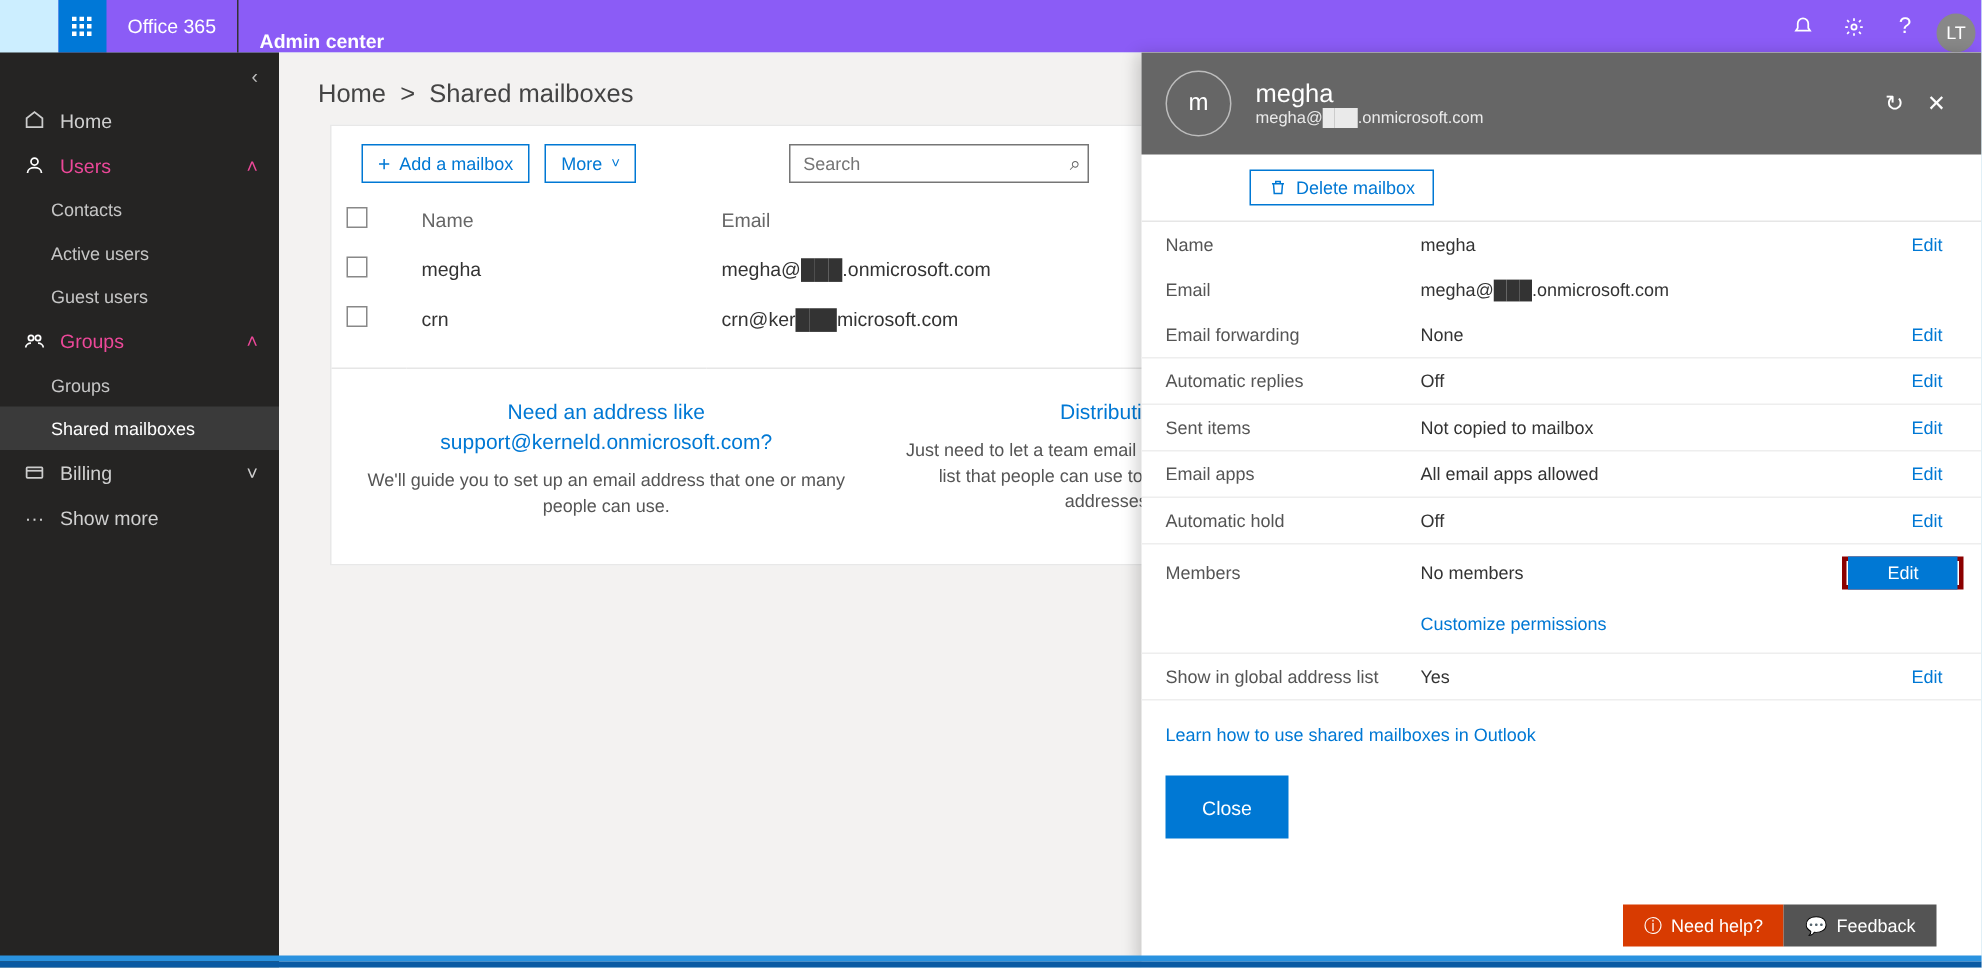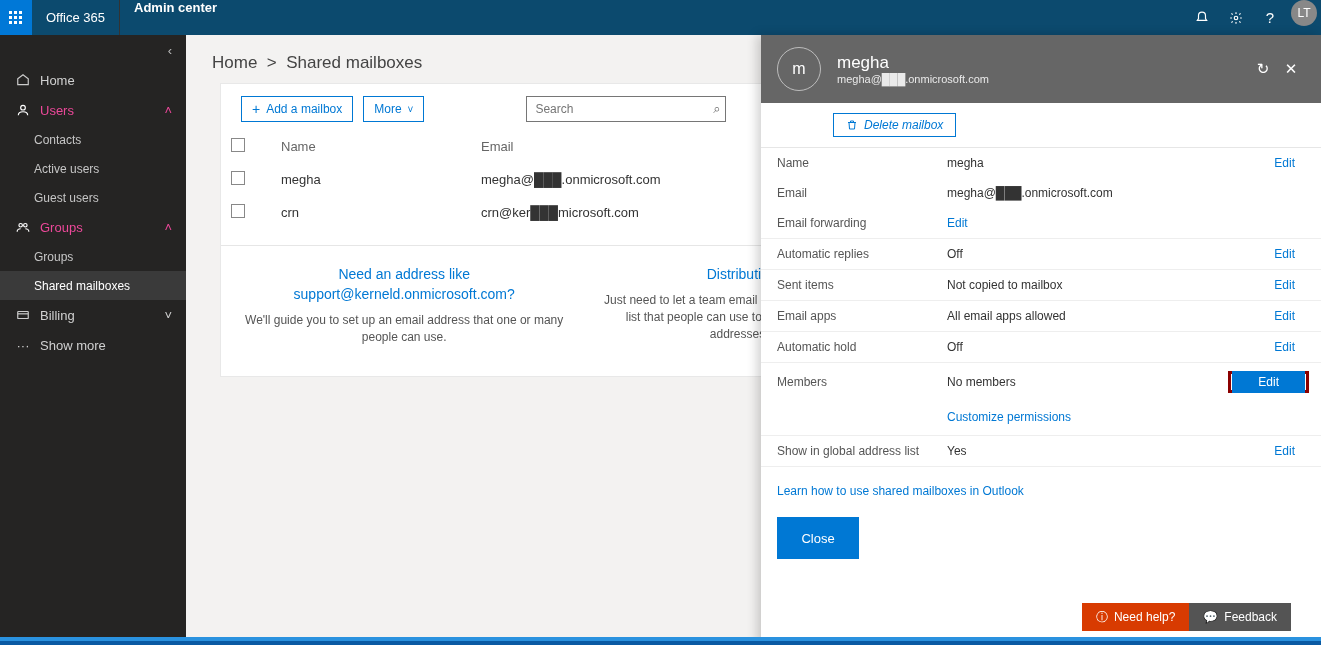--- a/index.html
+++ b/index.html
@@ -1,19 +1,19 @@
 <!DOCTYPE html>
 <html><head>
 <meta charset="utf-8">
 <style>
 * { box-sizing: border-box; margin: 0; padding: 0; font-family: "Segoe UI", Arial, sans-serif; }
 html, body { width: 1321px; height: 645px; overflow: hidden; background: #cceeff; }
 
 
-.topbar { height: 35px; background: #0c4a6e; display: flex; align-items: flex-start; color: #fff; }
+.topbar { height: 35px; background: #8b5cf6; display: flex; align-items: flex-end; color: #fff; margin-left: 39px; }
 .waffle { width: 32px; height: 35px; background: #0078d7; display: flex; align-items: center; justify-content: center; }
 .waffle svg { fill: #fff; }
 .topbar .office { padding: 0 14px; border-right: 1px solid #333; height: 35px; display: flex; align-items: center; font-size: 13px; }
 .topbar .admin { padding: 0 14px; font-size: 13px; font-weight: bold; }
 .topbar .spacer { flex: 1; }
 .topbar .icon-btn { width: 34px; height: 35px; display: flex; align-items: center; justify-content: center; cursor: pointer; }
 .topbar .avatar { width: 26px; height: 26px; border-radius: 50%; background: #888; display: flex; align-items: center; justify-content: center; font-size: 12px; margin: 0 4px; }
 
 .body { display: flex; height: 610px; position: relative; }
 
@@ -60,21 +60,21 @@
 .panel { position: absolute; right: 0; top: 0; width: 560px; height: 610px; background: #fff; box-shadow: -4px 0 10px rgba(0,0,0,0.18); display: flex; flex-direction: column; }
 .panel-head { background: #666; color: #fff; padding: 12px 16px; display: flex; align-items: center; }
 .panel-avatar { width: 44px; height: 44px; border-radius: 50%; border: 1px solid #bdbdbd; display: flex; align-items: center; justify-content: center; font-size: 16px; color: #fff; margin-right: 16px; }
 .panel-title { font-size: 17px; }
 .panel-sub { font-size: 11px; color: #eaeaea; }
 .panel-head .spacer { flex: 1; }
 .panel-head .icon-btn2 { width: 28px; height: 28px; display: flex; align-items: center; justify-content: center; cursor: pointer; font-size: 15px; }
 
 .panel-body { flex: 1; overflow-y: auto; }
 .delete-row { padding: 10px 16px 10px 72px; border-bottom: 1px solid #e6e6e6; }
-.delete-btn { border: 1px solid #0078d4; color: #0078d4; background: #fff; height: 24px; padding: 0 12px; font-size: 12px; display: inline-flex; align-items: center; gap: 6px; cursor: pointer; font-style: italic; }
+.delete-btn { border: 1px solid #0078d4; color: #0078d4; background: #fff; height: 24px; padding: 0 12px; font-size: 12px; display: inline-flex; align-items: center; gap: 6px; cursor: pointer; }
 .delete-btn svg { width: 12px; height: 12px; stroke: #0078d4; }
 
 .prop-row { display: flex; align-items: center; padding: 8px 16px; border-bottom: 1px solid #eee; font-size: 12px; min-height: 30px; }
 .prop-row.no-border { border-bottom: none; }
 .prop-label { width: 170px; color: #555; }
 .prop-value { flex: 1; color: #333; }
 .prop-edit { color: #0078d4; font-size: 12px; cursor: pointer; padding-right: 10px; }
 .prop-edit.button { background: #0078d4; color: #fff; padding: 4px 26px; }
 .highlight-box { border: 3px solid #8b0000; padding: 1px; margin-right: -4px; }
 .link-text { color: #0078d4; font-size: 12px; cursor: pointer; }
@@ -274,20 +274,21 @@
         <div class="prop-label">Name</div>
         <div class="prop-value">megha</div>
         <div class="prop-edit">Edit</div>
       </div>
       <div class="prop-row no-border">
         <div class="prop-label">Email</div>
         <div class="prop-value">megha@███.onmicrosoft.com</div>
       </div>
       <div class="prop-row">
         <div class="prop-label">Email forwarding</div>
+        <div class="prop-value">None</div>
         <div class="prop-edit">Edit</div>
       </div>
       <div class="prop-row">
         <div class="prop-label">Automatic replies</div>
         <div class="prop-value">Off</div>
         <div class="prop-edit">Edit</div>
       </div>
       <div class="prop-row">
         <div class="prop-label">Sent items</div>
         <div class="prop-value">Not copied to mailbox</div>

